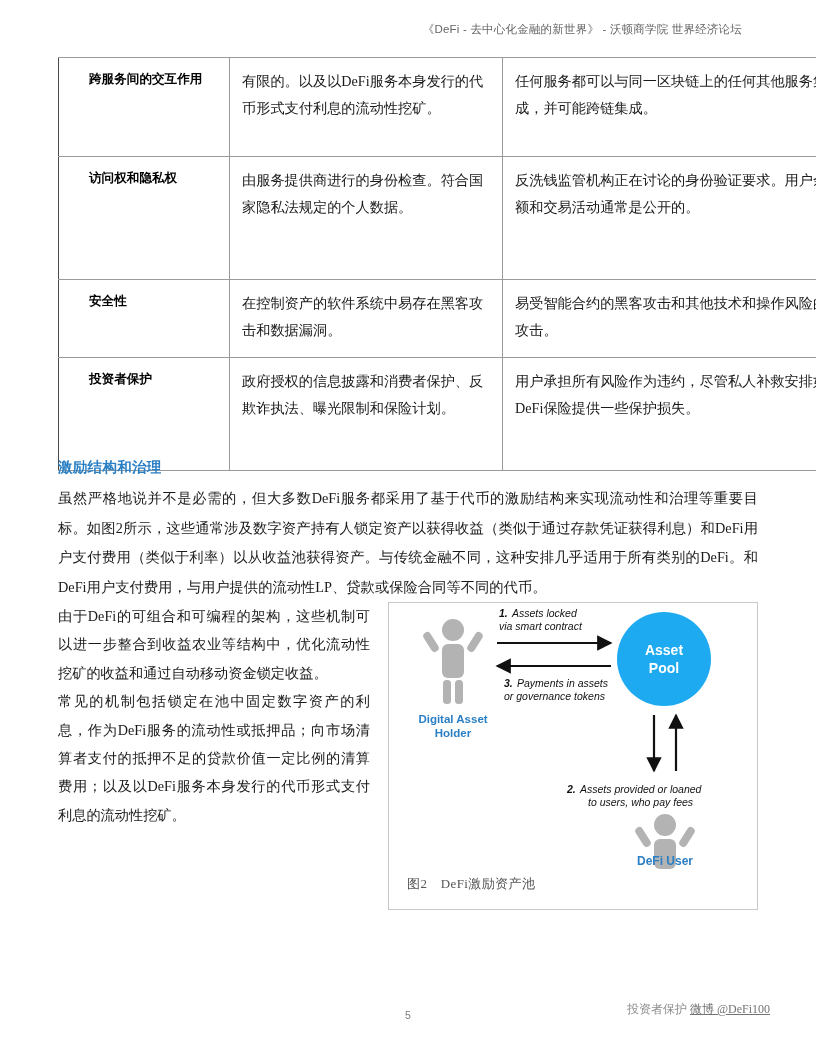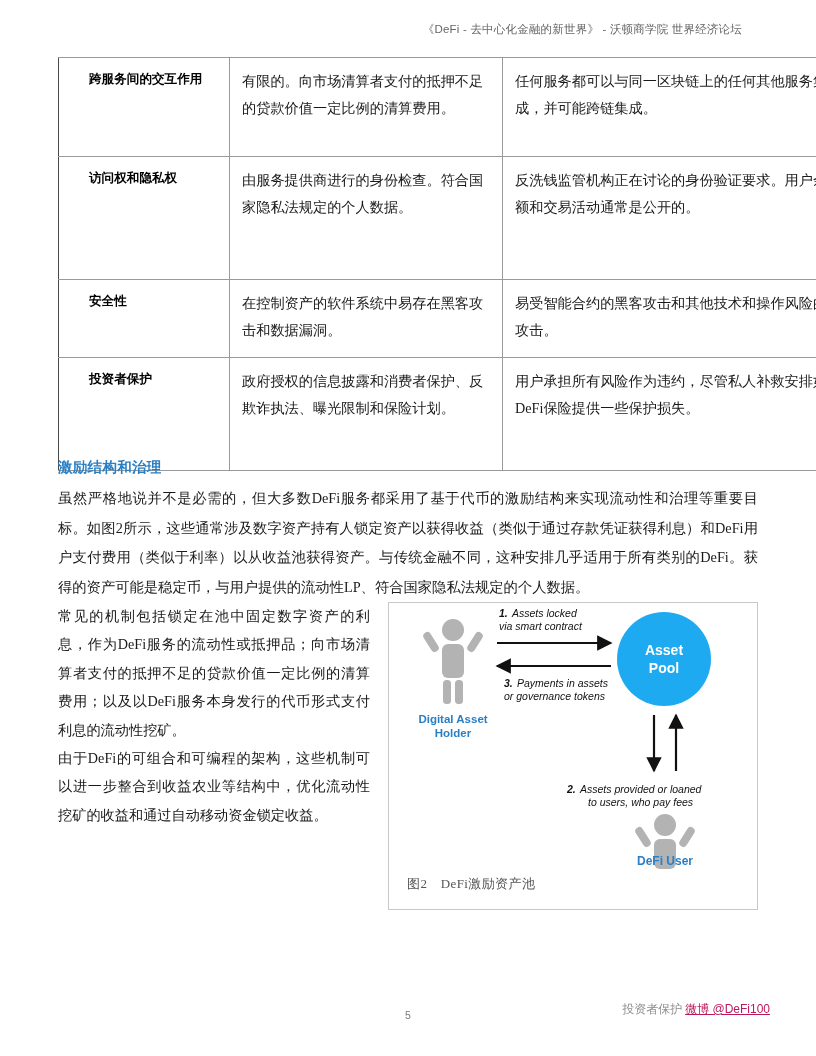--- a/index.html
+++ b/index.html
@@ -168,37 +168,38 @@
   .footer-credit {
     position: absolute;
     right: 46px;
     top: 1001px;
     font-family: "Liberation Sans", "DejaVu Sans", sans-serif;
     font-size: 12px;
     color: #8e8e8e;
     white-space: nowrap;
   }
   .footer-credit .credit-link {
-    color: #be185d;
+    color: #737373;
     text-decoration: underline;
     margin-left: 3px;
+    font-family: Liberation Serif, serif;
   }
 </style>
 </head>
 <body>
 
 <div class="page">
 
   <div class="doc-header">《DeFi - 去中心化金融的新世界》 - 沃顿商学院 世界经济论坛</div>
 
   <table class="cmp-table">
     <tbody>
       <tr class="r1">
         <td class="col-label">跨服务间的交互作用</td>
-        <td class="col-a">有限的。向市场清算者支付的抵押不足的贷款价值一定比例的清算费用。</td>
+        <td class="col-a">有限的。以及以DeFi服务本身发行的代币形式支付利息的流动性挖矿。</td>
         <td class="col-b">任何服务都可以与同一区块链上的任何其他服务集成，并可能跨链集成。</td>
       </tr>
       <tr class="r2">
         <td class="col-label">访问权和隐私权</td>
         <td class="col-a">由服务提供商进行的身份检查。符合国家隐私法规定的个人数据。</td>
         <td class="col-b">反洗钱监管机构正在讨论的身份验证要求。用户余额和交易活动通常是公开的。</td>
       </tr>
       <tr class="r3">
         <td class="col-label">安全性</td>
         <td class="col-a">在控制资产的软件系统中易存在黑客攻击和数据漏洞。</td>
@@ -207,27 +208,27 @@
       <tr class="r4">
         <td class="col-label">投资者保护</td>
         <td class="col-a">政府授权的信息披露和消费者保护、反欺诈执法、曝光限制和保险计划。</td>
         <td class="col-b">用户承担所有风险作为违约，尽管私人补救安排如DeFi保险提供一些保护损失。</td>
       </tr>
     </tbody>
   </table>
 
   <div class="sec-heading">激励结构和治理</div>
 
-  <div class="intro-para">虽然严格地说并不是必需的，但大多数DeFi服务都采用了基于代币的激励结构来实现流动性和治理等重要目标。如图2所示，这些通常涉及数字资产持有人锁定资产以获得收益（类似于通过存款凭证获得利息）和DeFi用户支付费用（类似于利率）以从收益池获得资产。与传统金融不同，这种安排几乎适用于所有类别的DeFi。获得的资产可能是稳定币，与用户提供的流动性LP、符合国家隐私法规定的个人数据。</div>
+  <div class="intro-para">虽然严格地说并不是必需的，但大多数DeFi服务都采用了基于代币的激励结构来实现流动性和治理等重要目标。如图2所示，这些通常涉及数字资产持有人锁定资产以获得收益（类似于通过存款凭证获得利息）和DeFi用户支付费用（类似于利率）以从收益池获得资产。与传统金融不同，这种安排几乎适用于所有类别的DeFi。和DeFi用户支付费用，与用户提供的流动性LP、贷款或保险合同等不同的代币。</div>
 
   <div class="lower">
 
     <div class="left-col">
+      <p>由于DeFi的可组合和可编程的架构，这些机制可以进一步整合到收益农业等结构中，优化流动性挖矿的收益和通过自动移动资金锁定收益。</p>
       <p>常见的机制包括锁定在池中固定数字资产的利息，作为DeFi服务的流动性或抵押品；向市场清算者支付的抵押不足的贷款价值一定比例的清算费用；以及以DeFi服务本身发行的代币形式支付利息的流动性挖矿。</p>
-      <p>由于DeFi的可组合和可编程的架构，这些机制可以进一步整合到收益农业等结构中，优化流动性挖矿的收益和通过自动移动资金锁定收益。</p>
     </div>
 
     <div class="figure-box">
       <svg class="fig-svg" width="368" height="266" viewBox="0 0 368 266">
 
         <g fill="#b3b3b3">
           <circle cx="64" cy="27" r="11"></circle>
           <rect x="53" y="41" width="22" height="34" rx="6"></rect>
           <rect x="38" y="28" width="8" height="22" rx="4" transform="rotate(-32 42 39)"></rect>
           <rect x="82" y="28" width="8" height="22" rx="4" transform="rotate(32 86 39)"></rect>

